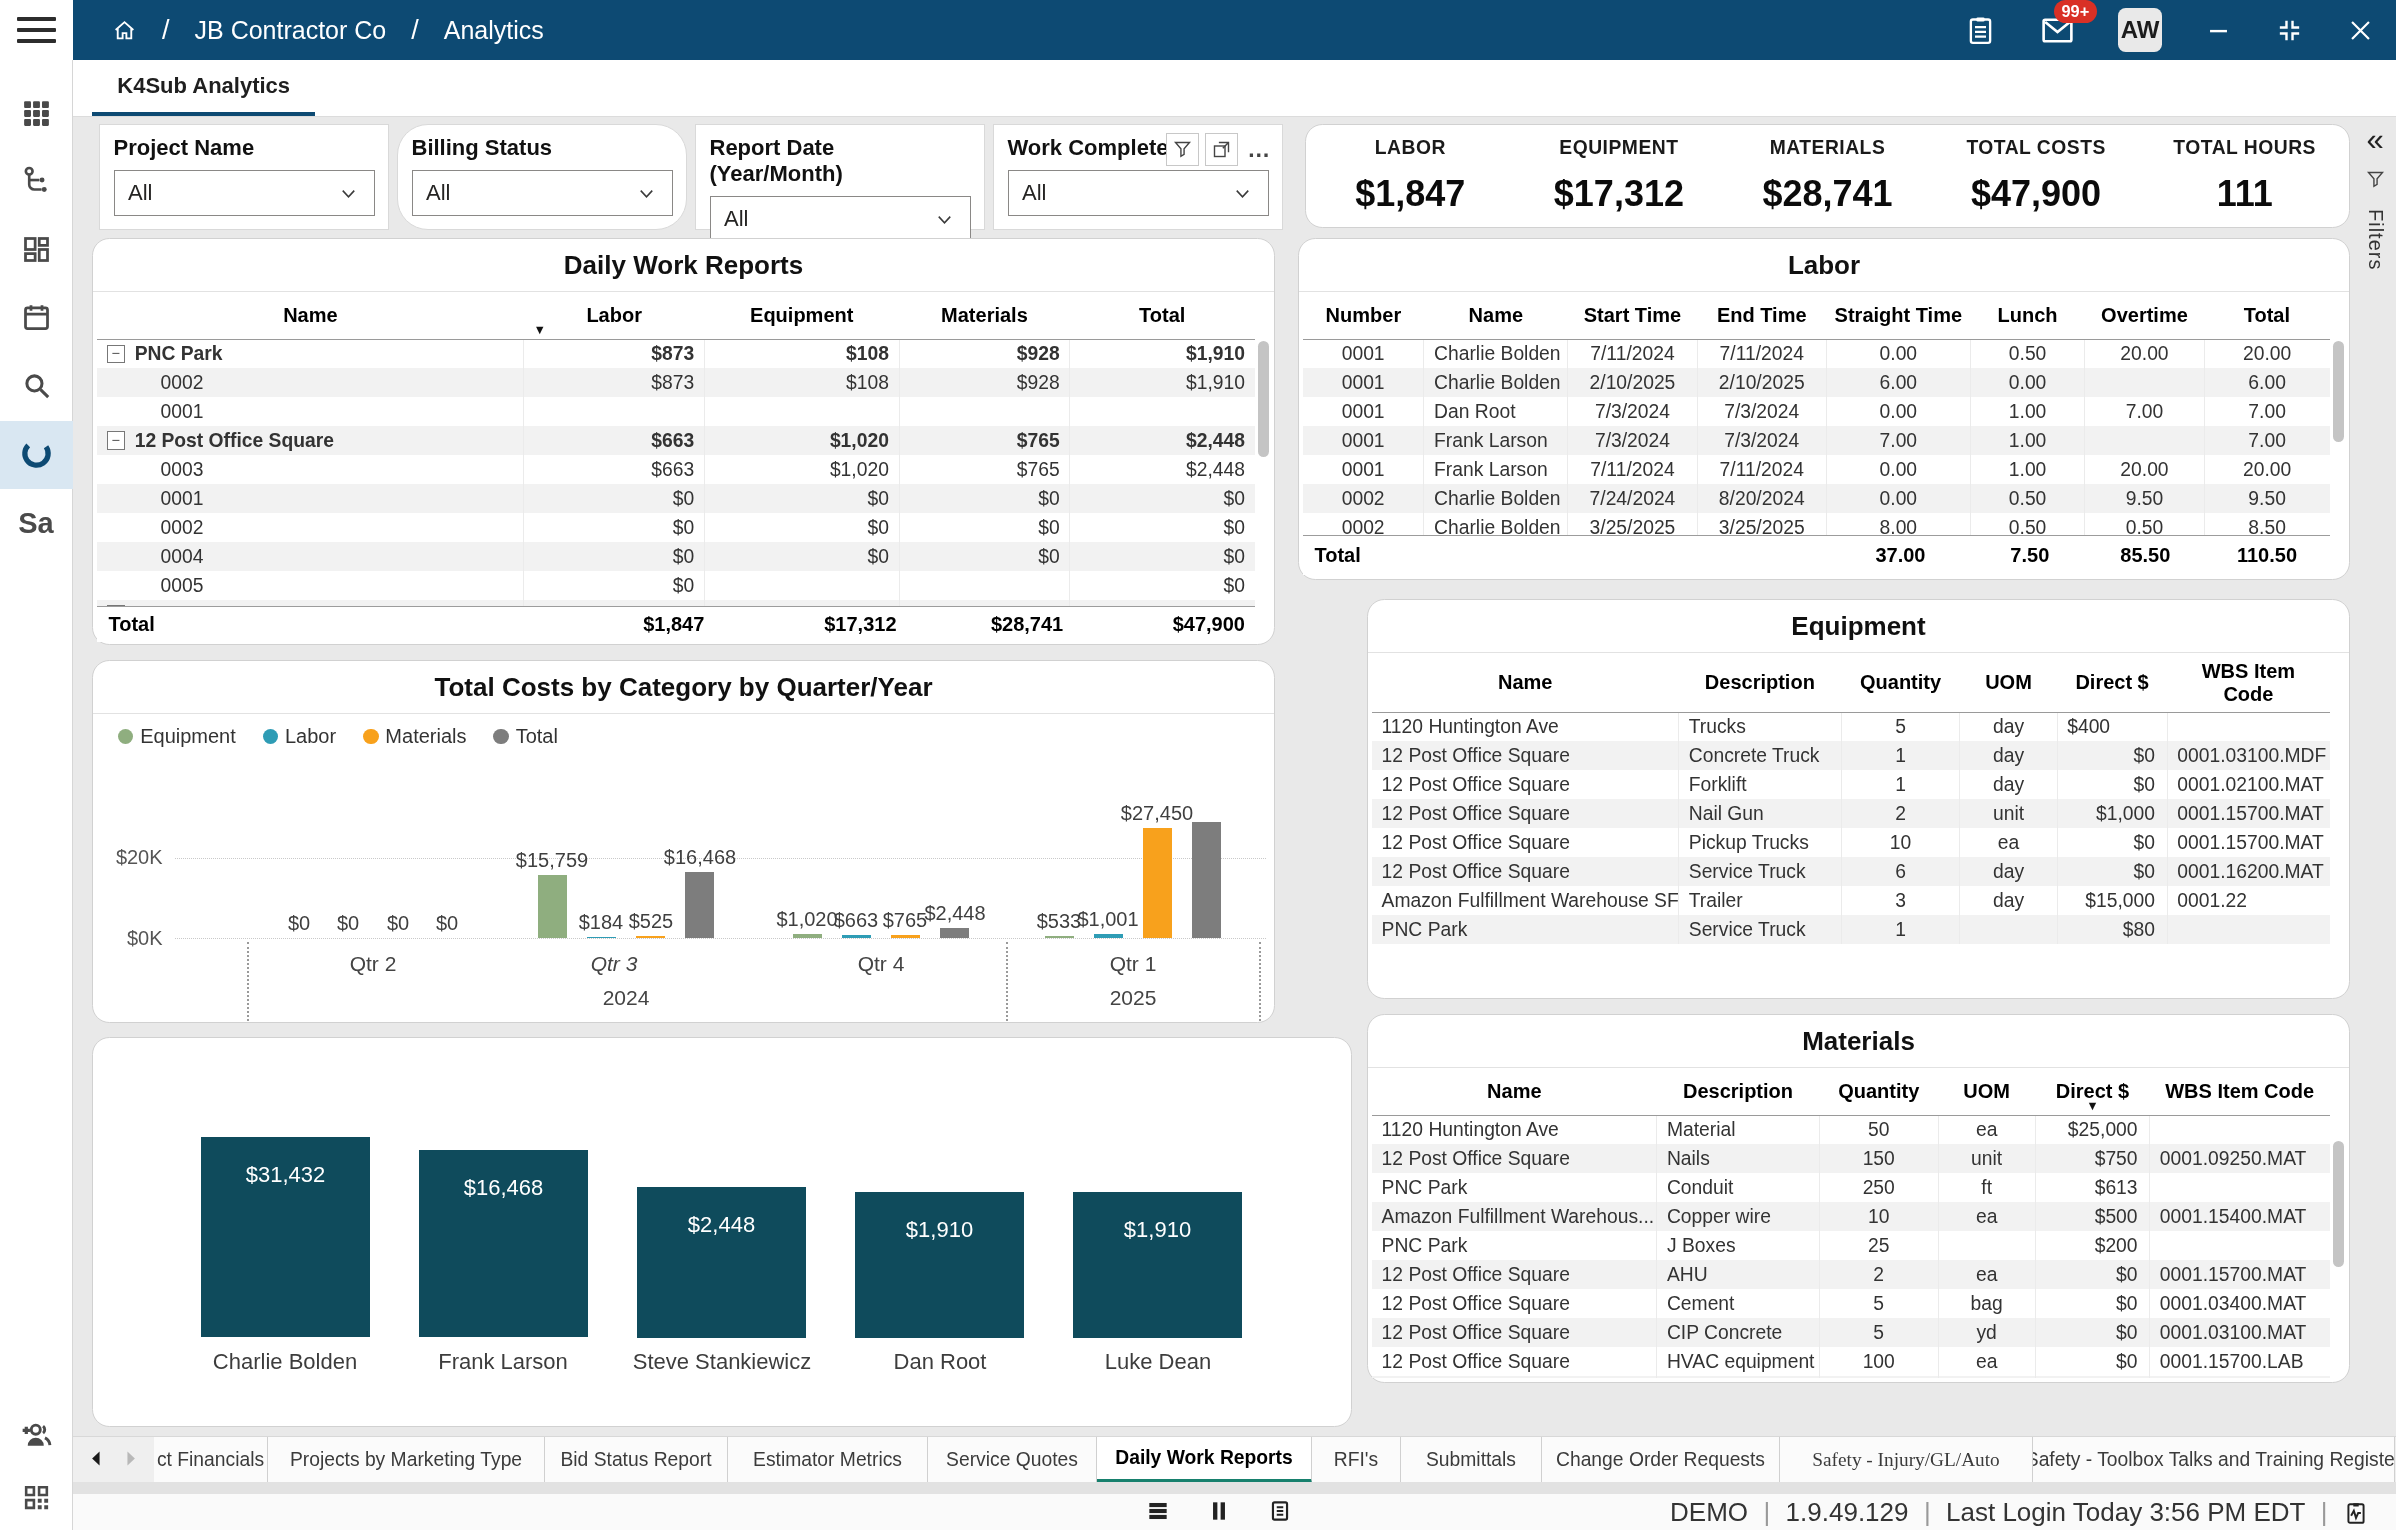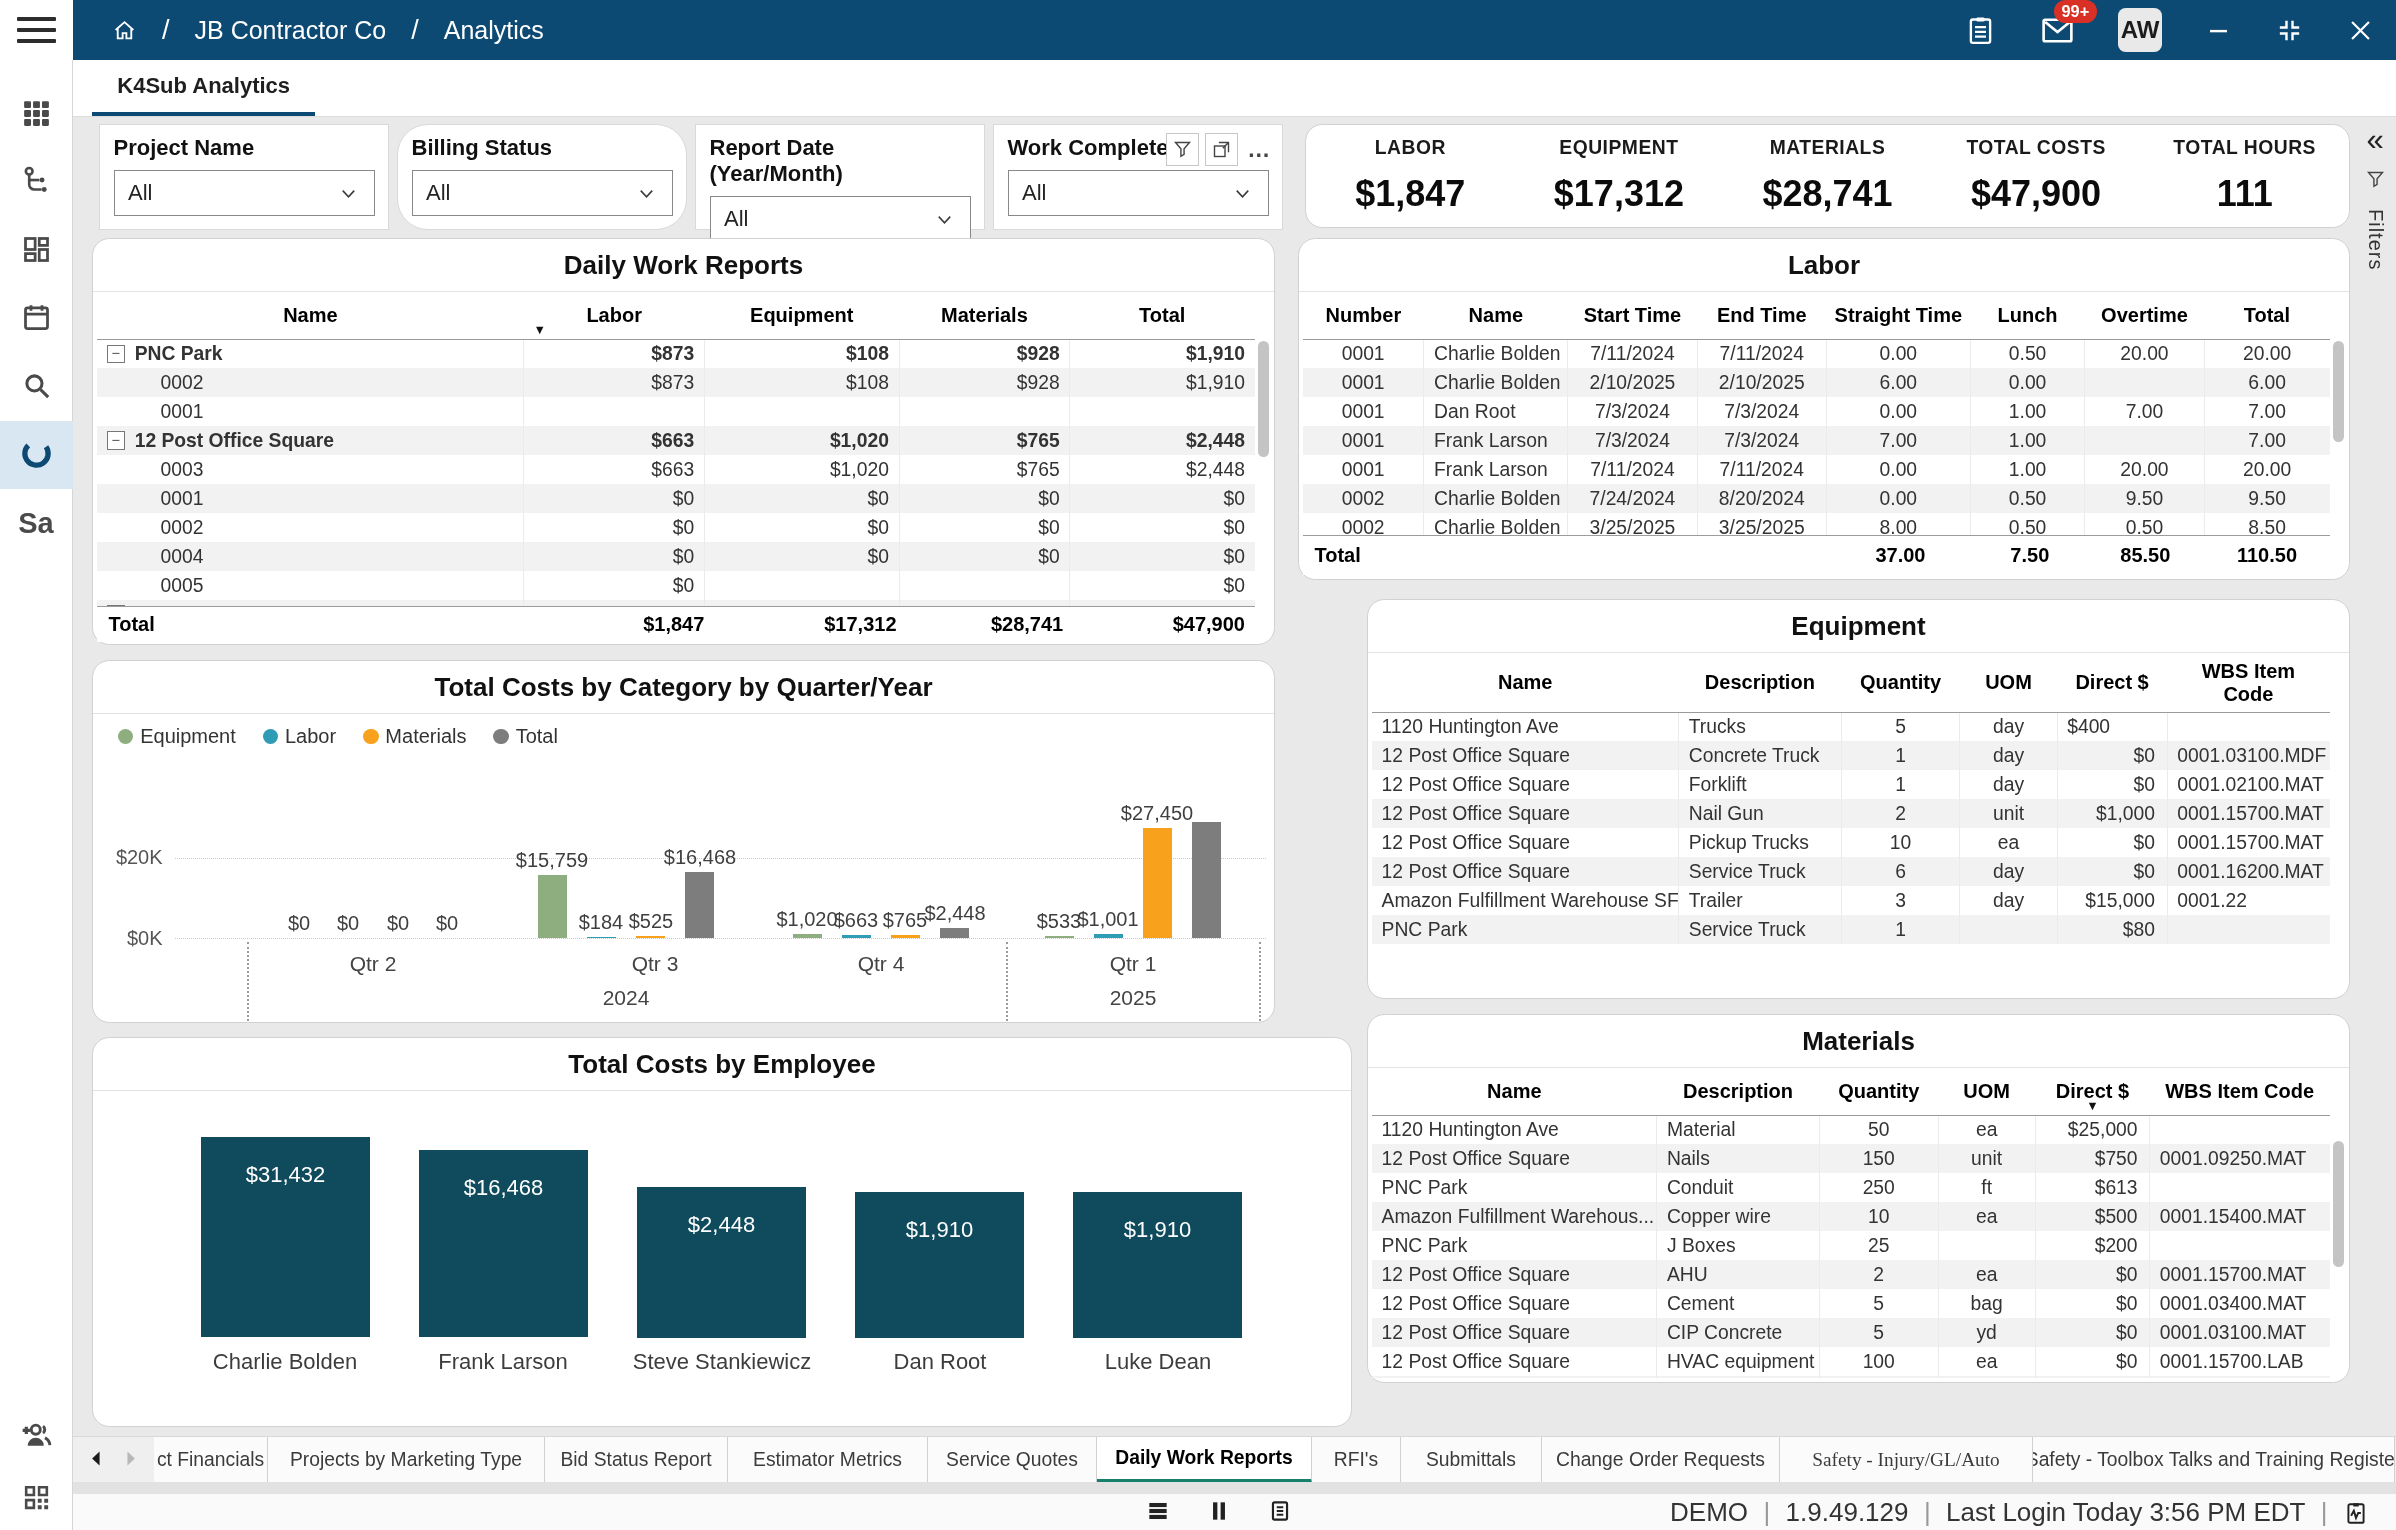--- a/index.html
+++ b/index.html
@@ -758,21 +758,21 @@
       <div class="blabel" style="left: 354px; top: 251px;">$0</div>
       <div class="xlab" style="left: 280px; top: 291px;">Qtr 2</div>
       <div class="bar" style="left: 445px; width: 29px; top: 214px; height: 63px; background: rgb(143, 174, 127);"></div>
       <div class="blabel" style="left: 459px; top: 188px;">$15,759</div>
       <div class="bar" style="left: 494px; width: 29px; top: 276px; height: 1px; background: rgb(46, 156, 181);"></div>
       <div class="blabel" style="left: 508px; top: 250px;">$184</div>
       <div class="bar" style="left: 543px; width: 29px; top: 275px; height: 1.9px; background: rgb(248, 161, 28);"></div>
       <div class="blabel" style="left: 558px; top: 249px;">$525</div>
       <div class="bar" style="left: 592px; width: 29px; top: 211px; height: 66px; background: rgb(125, 125, 125);"></div>
       <div class="blabel" style="left: 607px; top: 185px;">$16,468</div>
-      <div class="xlab" style="left: 562px; top: 291px;">Qtr 3</div>
+      <div class="xlab" style="left: 521px; top: 291px; font-style: italic;">Qtr 3</div>
       <div class="bar" style="left: 700px; width: 29px; top: 273px; height: 3.9px; background: rgb(143, 174, 127);"></div>
       <div class="blabel" style="left: 714px; top: 247px;">$1,020</div>
       <div class="bar" style="left: 749px; width: 29px; top: 274px; height: 2.9px; background: rgb(46, 156, 181);"></div>
       <div class="blabel" style="left: 763px; top: 248px;">$663</div>
       <div class="bar" style="left: 798px; width: 29px; top: 274px; height: 2.9px; background: rgb(248, 161, 28);"></div>
       <div class="blabel" style="left: 812px; top: 248px;">$765</div>
       <div class="bar" style="left: 847px; width: 29px; top: 267px; height: 9.7px; background: rgb(125, 125, 125);"></div>
       <div class="blabel" style="left: 862px; top: 241px;">$2,448</div>
       <div class="xlab" style="left: 788px; top: 291px;">Qtr 4</div>
       <div class="bar" style="left: 952px; width: 29px; top: 275px; height: 1.9px; background: rgb(143, 174, 127);"></div>
@@ -785,21 +785,20 @@
       <div class="xlab" style="left: 1040px; top: 291px;">Qtr 1</div>
       <div class="xlab" style="left: 533px; top: 325px;">2024</div>
       <div class="xlab" style="left: 1040px; top: 325px;">2025</div>
       <div class="vsep" style="left: 154px; top: 281px; height: 79px;"></div>
       <div class="vsep" style="left: 913px; top: 281px; height: 79px;"></div>
       <div class="vsep" style="left: 1166px; top: 281px; height: 79px;"></div>
     </div>
 </div>
 
 <div class="card" style="left:92px;top:1037px;width:1260px;height:390px">
-  <div class="card-title">Total Costs by Employee</div>
   <div class="abs" style="left:0;top:0;right:0;bottom:0;overflow:hidden" id="emp-plot">
       <div class="ebar" style="left: 108px; width: 169px; top: 99px; height: 200px; background: rgb(15, 75, 92);">
         <div class="elabel">$31,432</div>
       </div>
       <div class="ename" style="left: 192px; top: 311px;">Charlie Bolden</div>
       <div class="ebar" style="left: 326px; width: 169px; top: 112px; height: 187px; background: rgb(15, 75, 92);">
         <div class="elabel">$16,468</div>
       </div>
       <div class="ename" style="left: 410px; top: 311px;">Frank Larson</div>
       <div class="ebar" style="left: 544px; width: 169px; top: 149px; height: 151px; background: rgb(15, 75, 92);">

